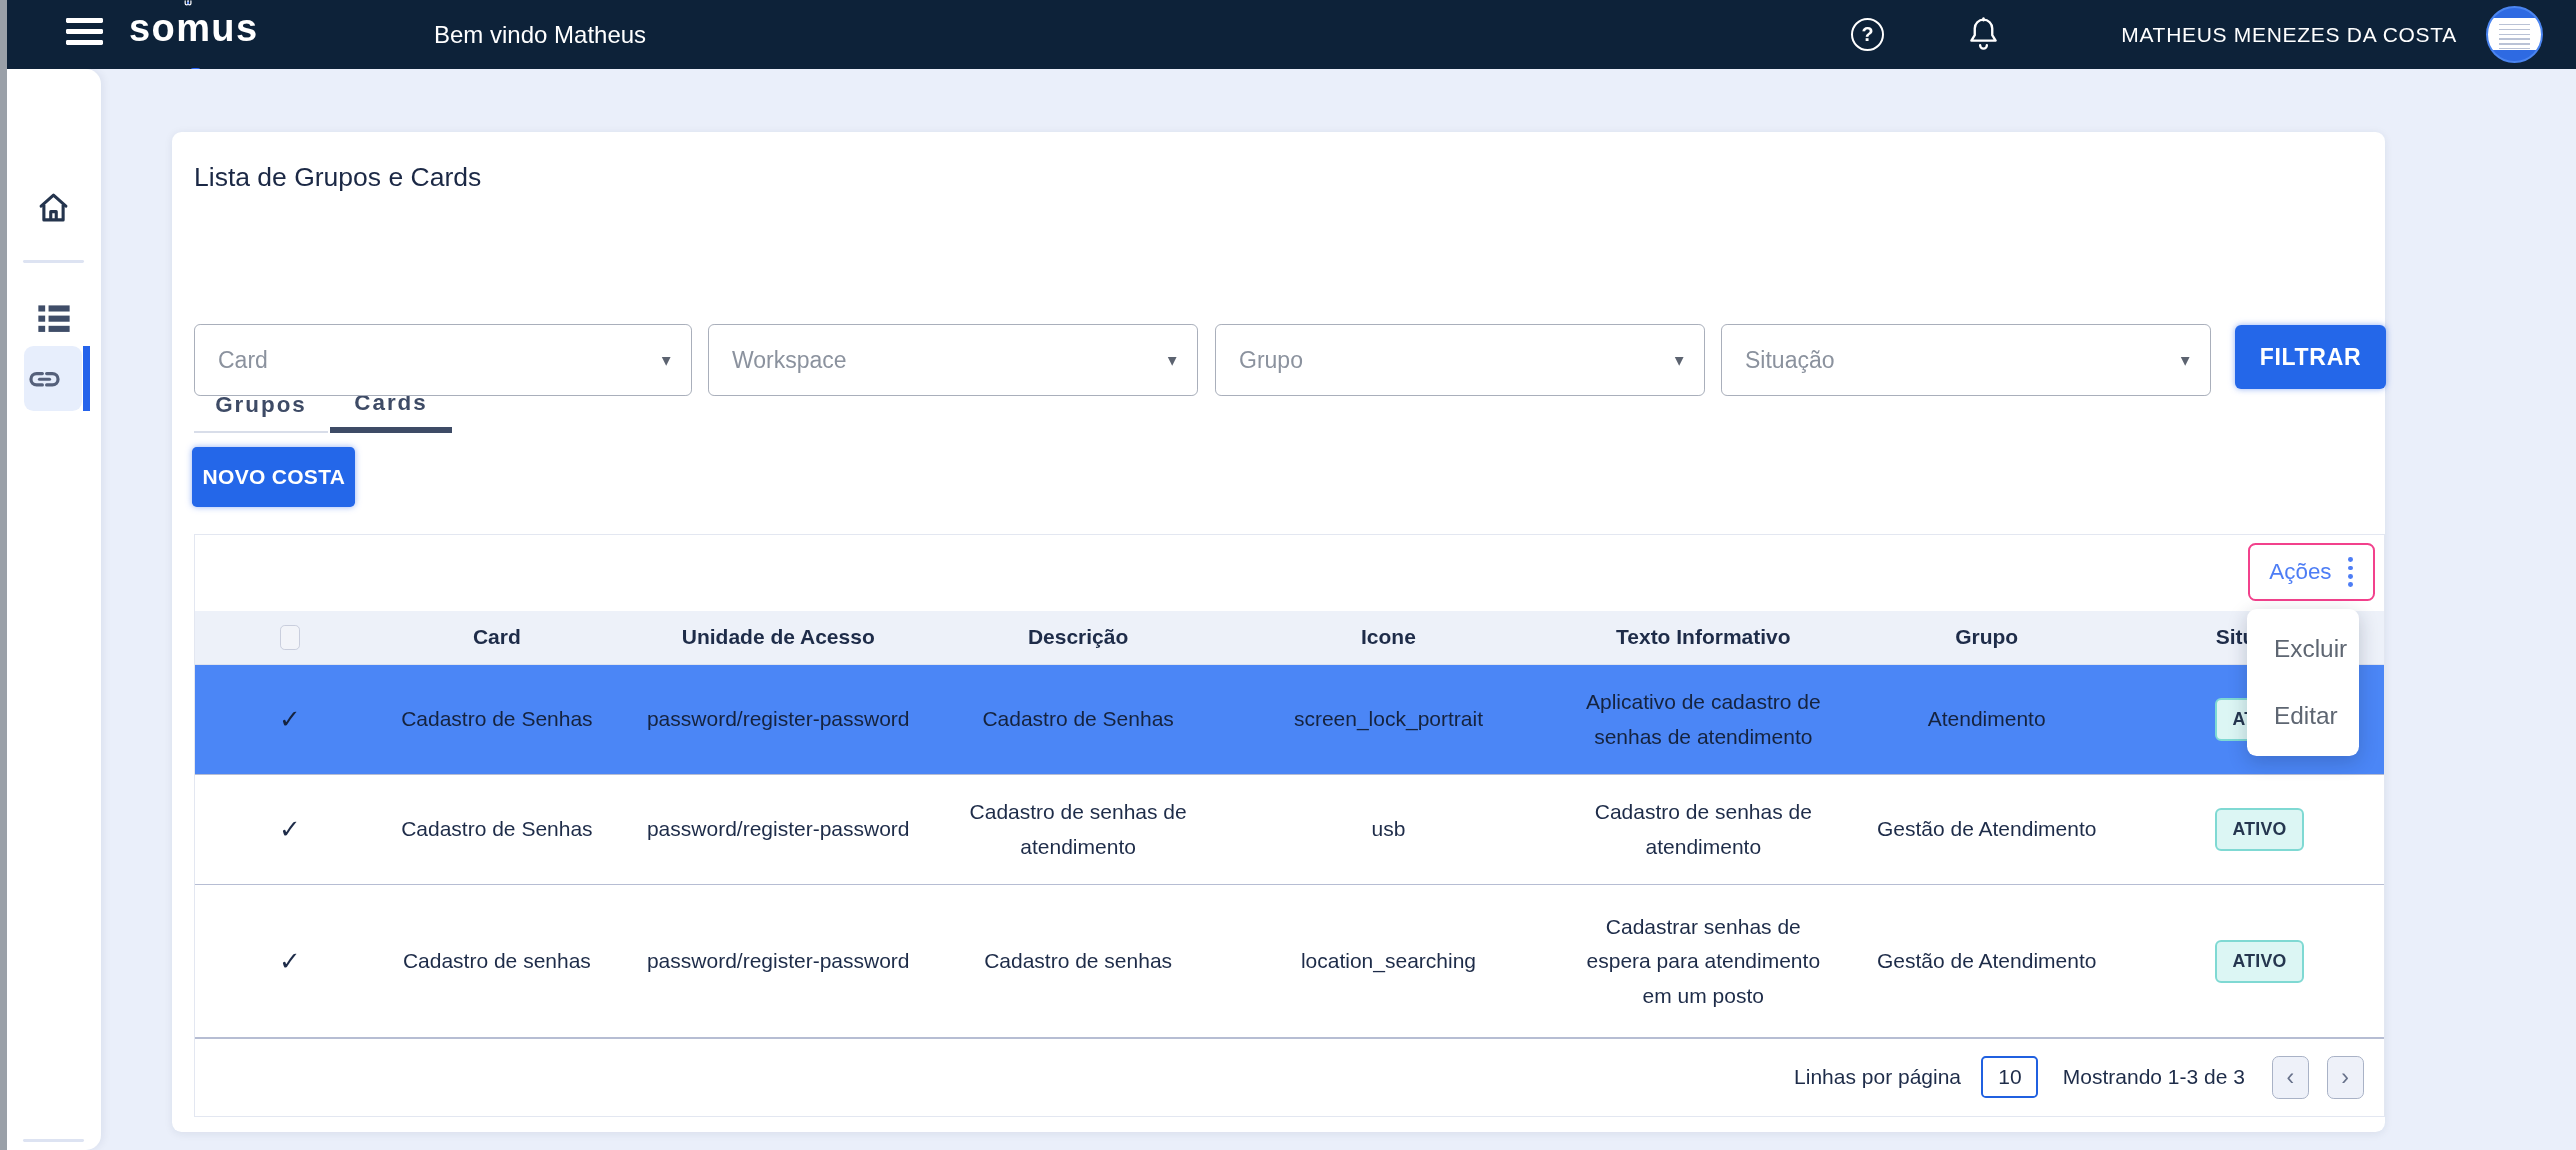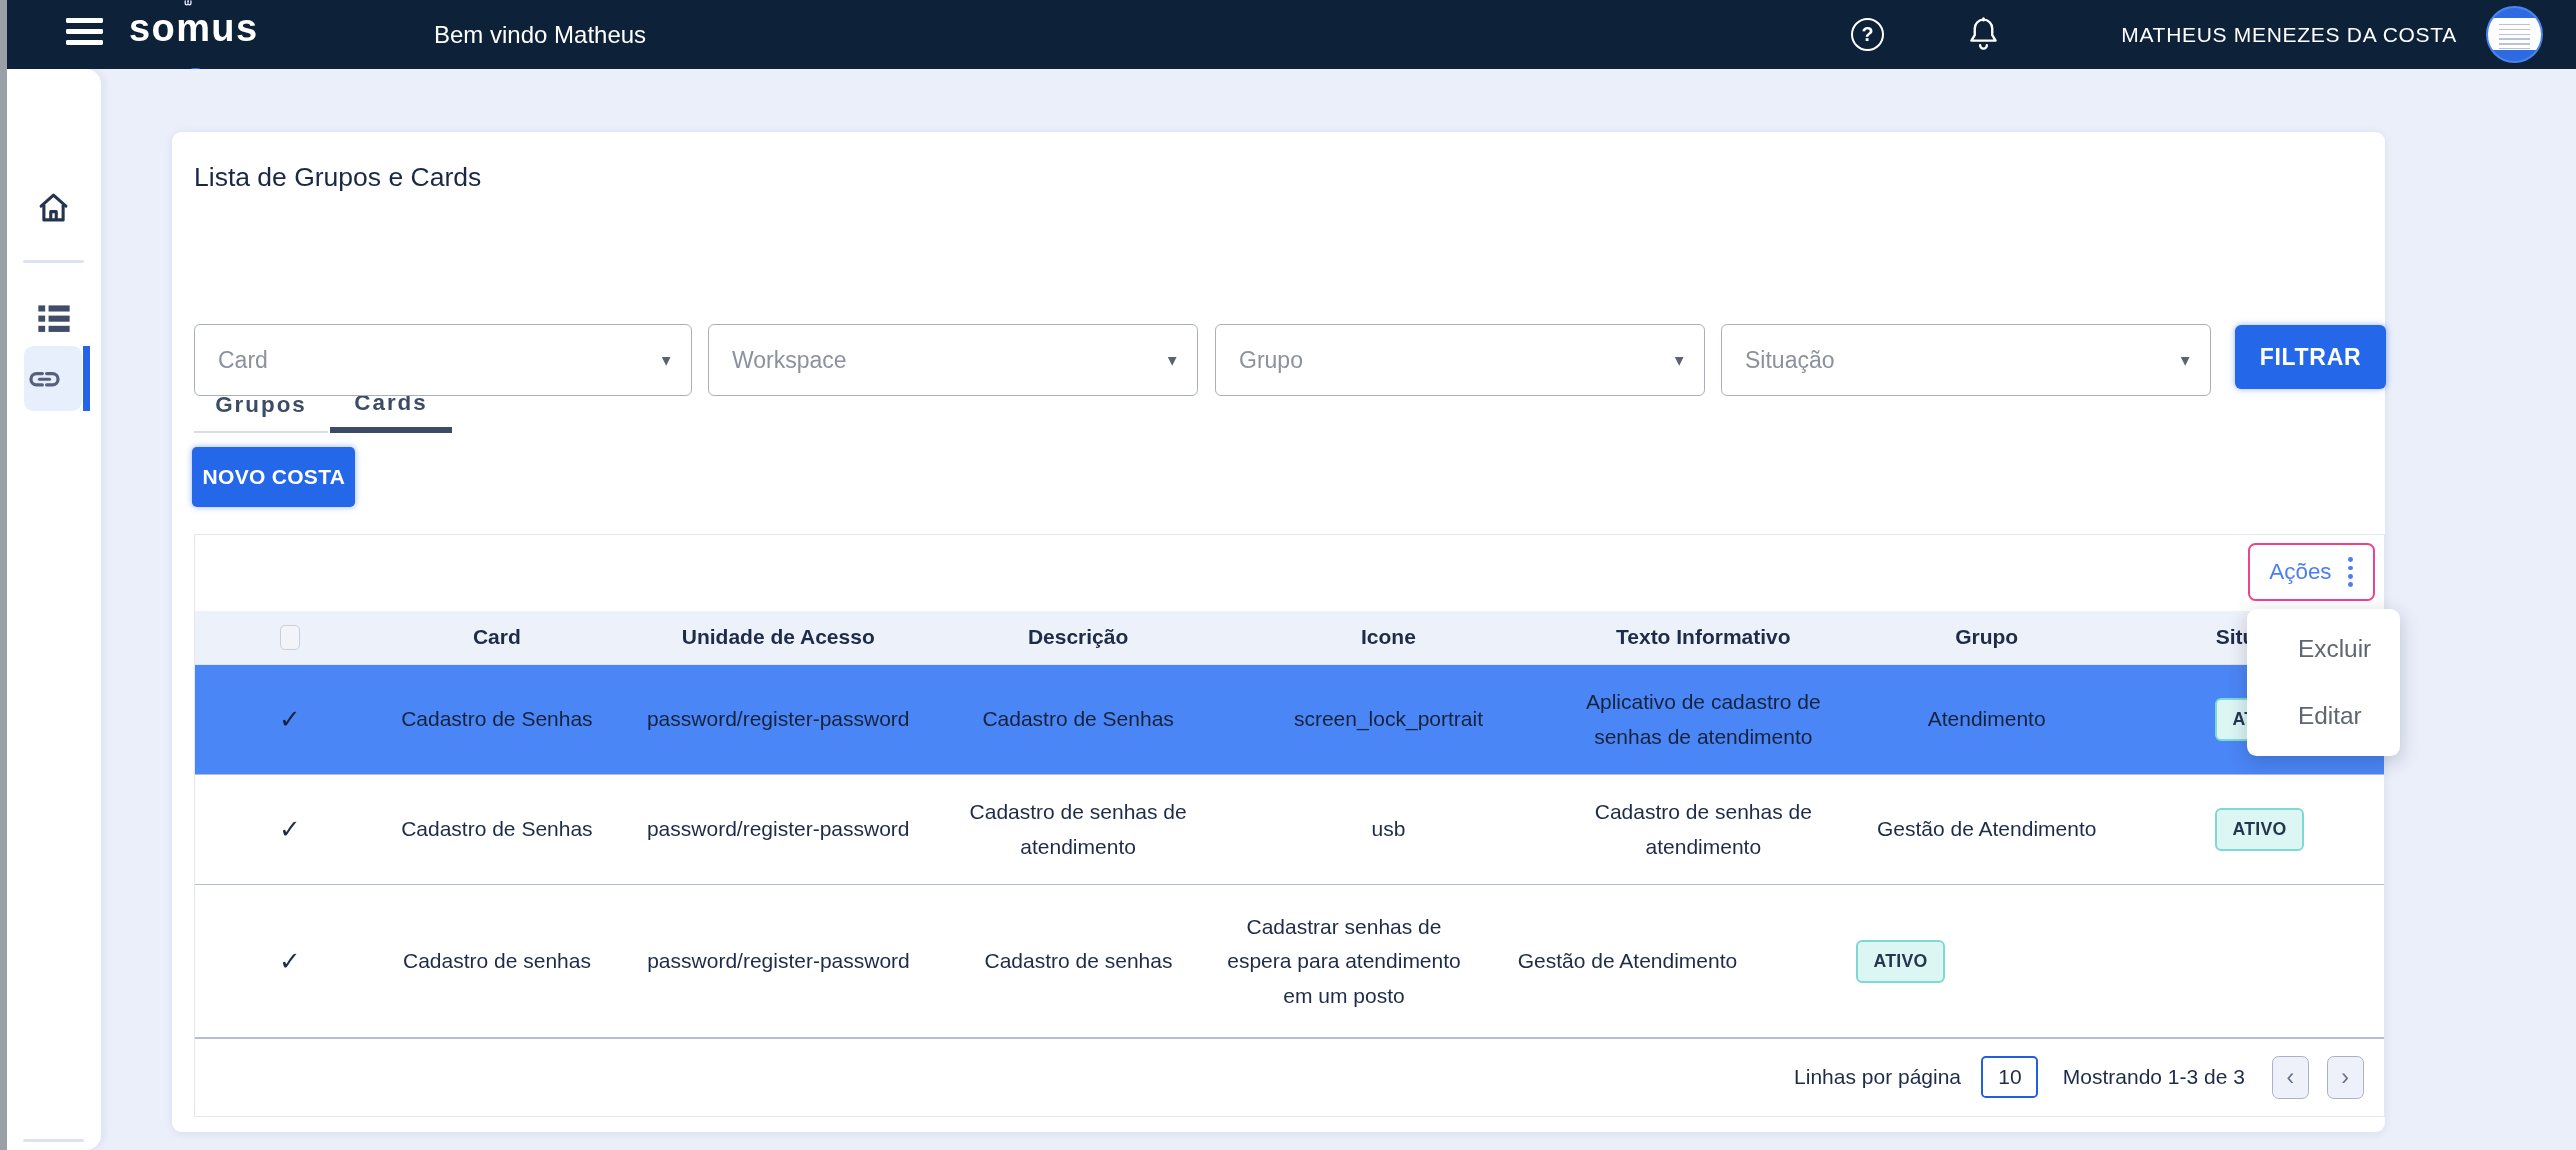--- a/index.html
+++ b/index.html
@@ -90,21 +90,21 @@
   .badge { padding: 11px 15px; font-size: 17.7px; font-weight: 700; letter-spacing: 0.3px; color: #25364f; background: #dcf6f4; border: 2px solid #7fd9d3; border-radius: 6.1px; line-height: 1; }
 
   .t-footer { position: absolute; left: 0; bottom: 0; width: 100%; height: 79px; border-top: 1.4px solid #b6bdd3; display: flex; align-items: center; justify-content: flex-end; padding-right: 20.4px; }
   .pg-label { font-size: 21px; color: #1e2c49; }
   .pg-input { width: 57px; height: 42px; margin-left: 20.4px; border: 2px solid #2060e0; border-radius: 4.8px; display: flex; align-items: center; justify-content: center; font-size: 21px; color: #1e2c49; }
   .pg-showing { font-size: 21px; color: #1e2c49; margin-left: 24.4px; }
   .pg-btn { width: 37px; height: 43px; margin-left: 17.7px; background: #eef1f9; border: 1.4px solid #a9b2c6; border-radius: 6.8px; display: flex; align-items: center; justify-content: center; font-size: 23px; color: #67718a; cursor: pointer; }
   .pg-btn.prev { margin-left: 27px; }
 
   
-  .menu { position: absolute; left: 2052px; top: 74px; width: 153px; height: 147px; background: #ffffff; border-radius: 9.5px; box-shadow: 0 5.4px 19px rgba(20,30,60,0.22); z-index: 30; padding-top: 6.8px; padding-left: 24px; }
+  .menu { position: absolute; left: 2052px; top: 74px; width: 112px; height: 147px; background: #ffffff; border-radius: 9.5px; box-shadow: 0 5.4px 19px rgba(20,30,60,0.22); z-index: 30; padding-top: 6.8px; }
   .menu-item { height: 67px; display: flex; align-items: center; padding-left: 27px; font-size: 24.4px; color: #5e6672; cursor: pointer; }
 </style>
 </head>
 <body>
 
 <div class="screen">
 
   <div class="topbar">
     <div class="hamburger">
         <span></span>
@@ -275,20 +275,21 @@
           </div>
       </div>
 
       <div class="t-row row-3">
         <div class="cell c0">
             <span class="checkmark">✓</span>
           </div>
         <div class="cell c1">Cadastro de senhas</div>
         <div class="cell c2">password/register-password</div>
         <div class="cell c3">Cadastro de senhas</div>
+        <div class="cell c4">location_searching</div>
         <div class="cell c5">Cadastrar senhas de espera para atendimento em um posto</div>
         <div class="cell c6">Gestão de Atendimento</div>
         <div class="cell c7">
             <span class="badge">ATIVO</span>
           </div>
       </div>
 
       <div class="t-footer">
         <span class="pg-label">Linhas por página</span>
         <span class="pg-input">10</span>

